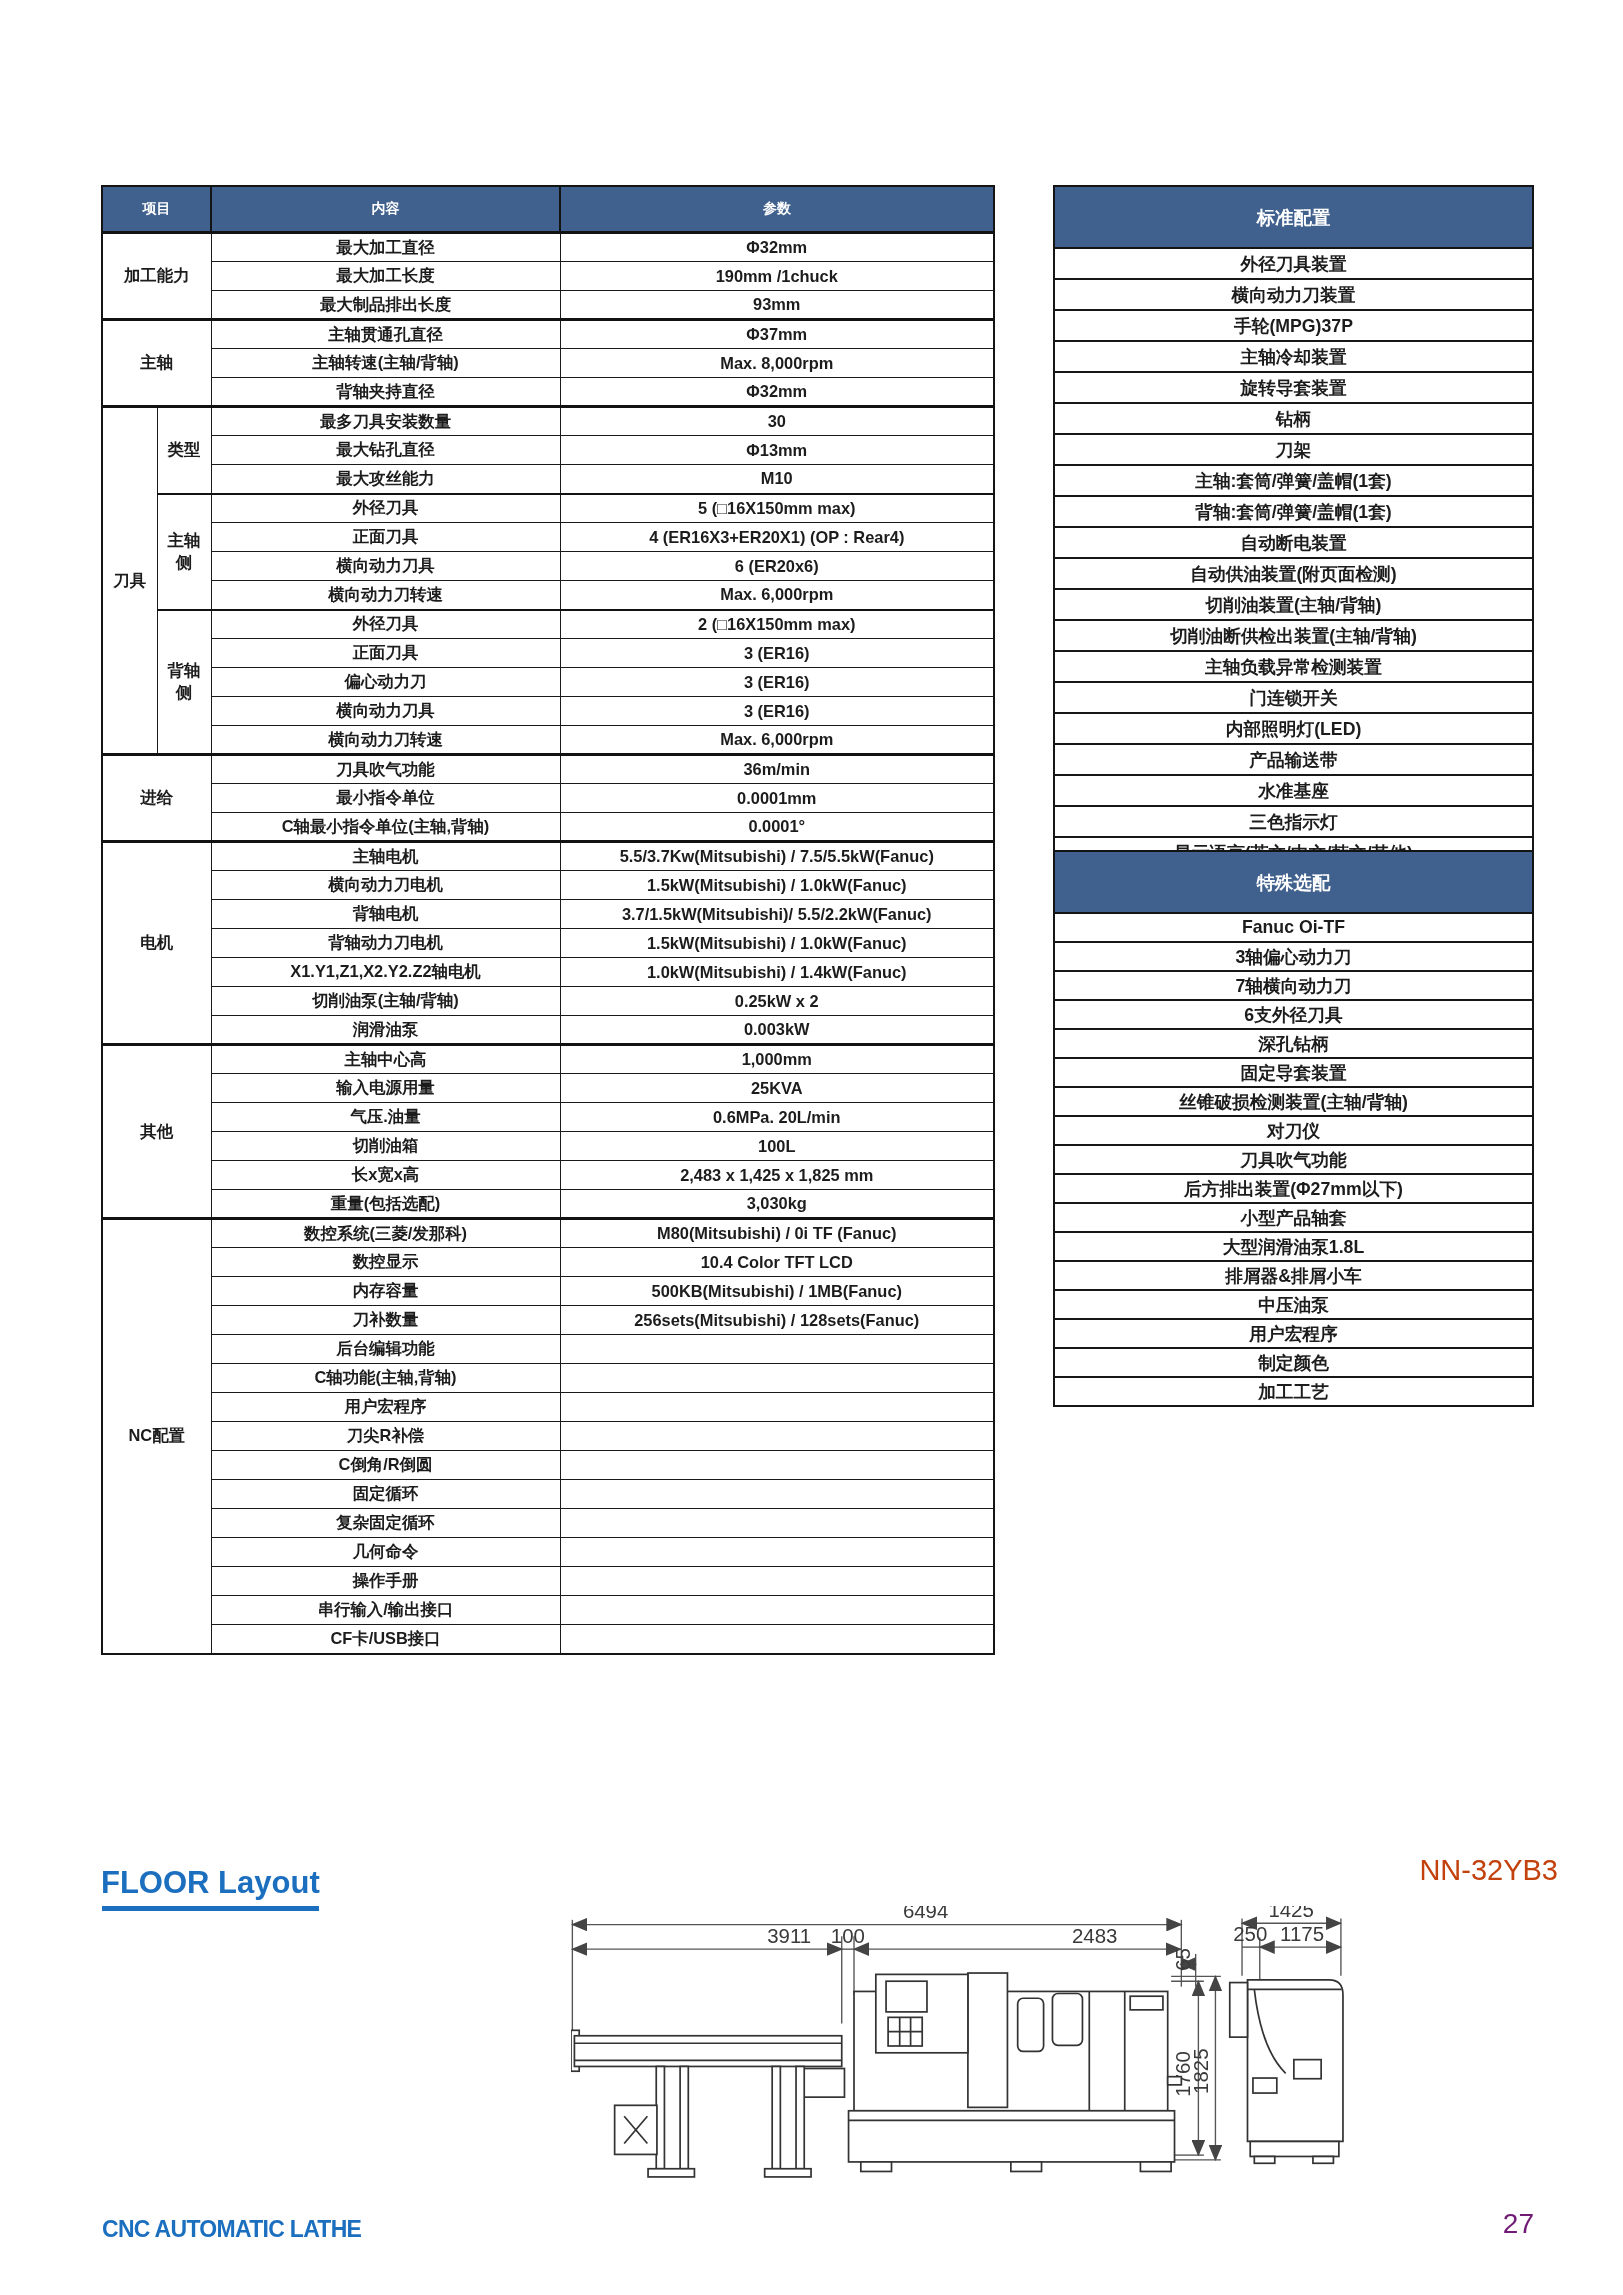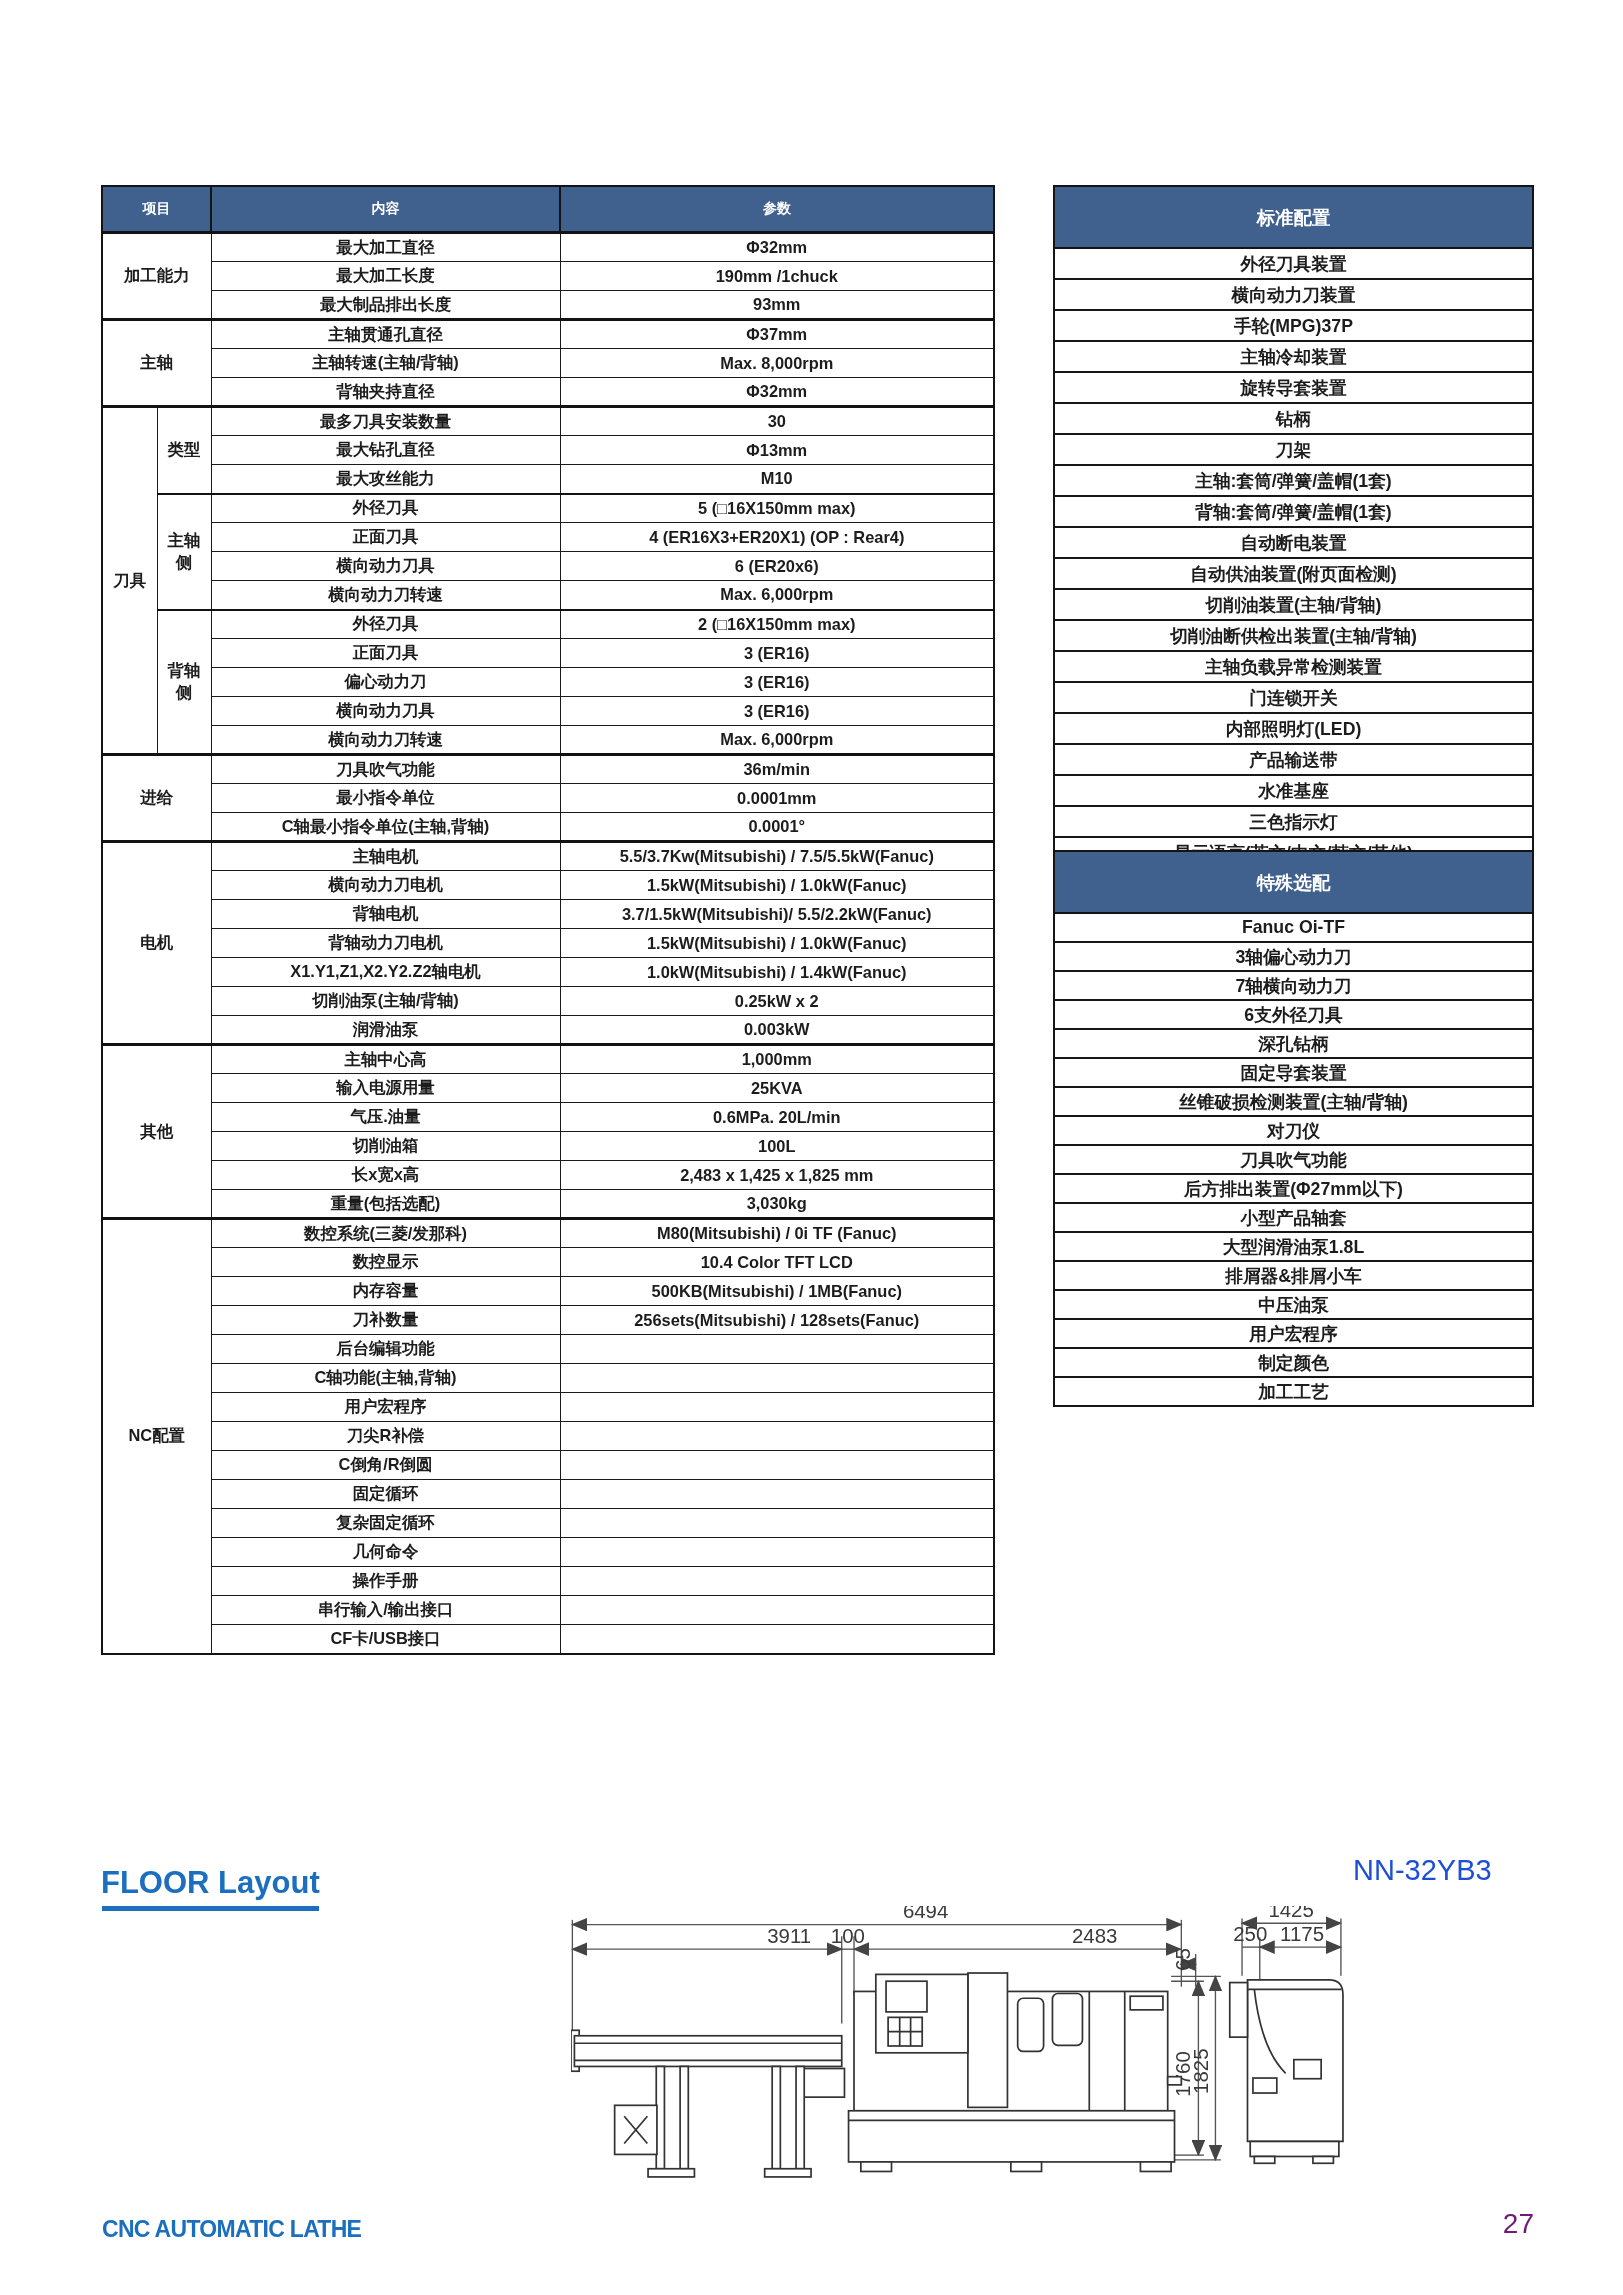--- a/index.html
+++ b/index.html
@@ -25,22 +25,22 @@
   table.opt td{border:2px solid #161616;font-size:17.7px;font-weight:bold;text-align:center;
                vertical-align:middle;padding:0 4.1px;color:#1c1c1c;}
   table.opt.standard{top:185px;}
   table.opt.standard tr{height:31px;}
   table.opt.special{top:850px;}
   table.opt.special tr{height:29px;}
   
   .floor-title{position:absolute;left:101px;top:1865px;font-size:31px;font-weight:bold;
                color:#1b6fbe;white-space:nowrap;}
   .floor-underline{position:absolute;left:102px;top:1906px;width:217px;height:4.8px;background:#1b6fbe;}
-  .model-label{position:absolute;left:1353px;top:1854px;width:205px;text-align:left;
-               font-size:29px;color:#1d4ed8;}
+  .model-label{position:absolute;left:1353px;top:1854px;width:205px;text-align:right;
+               font-size:29px;color:#c2410c;}
   svg.drawing{position:absolute;left:571px;top:1906px;}
   svg.drawing text{font-family:"Liberation Sans", sans-serif;font-size:30px;fill:#3a3a3a;font-weight:normal;}
   
   .footer-brand{position:absolute;left:102px;top:2216px;font-size:23px;font-weight:bold;
                 color:#1b6fbe;letter-spacing:-0.7px;white-space:nowrap;}
   .page-number{position:absolute;left:1479px;top:2208px;width:55px;text-align:right;
                font-size:28px;color:#701a75;}
 </style>
 </head>
 <body>

